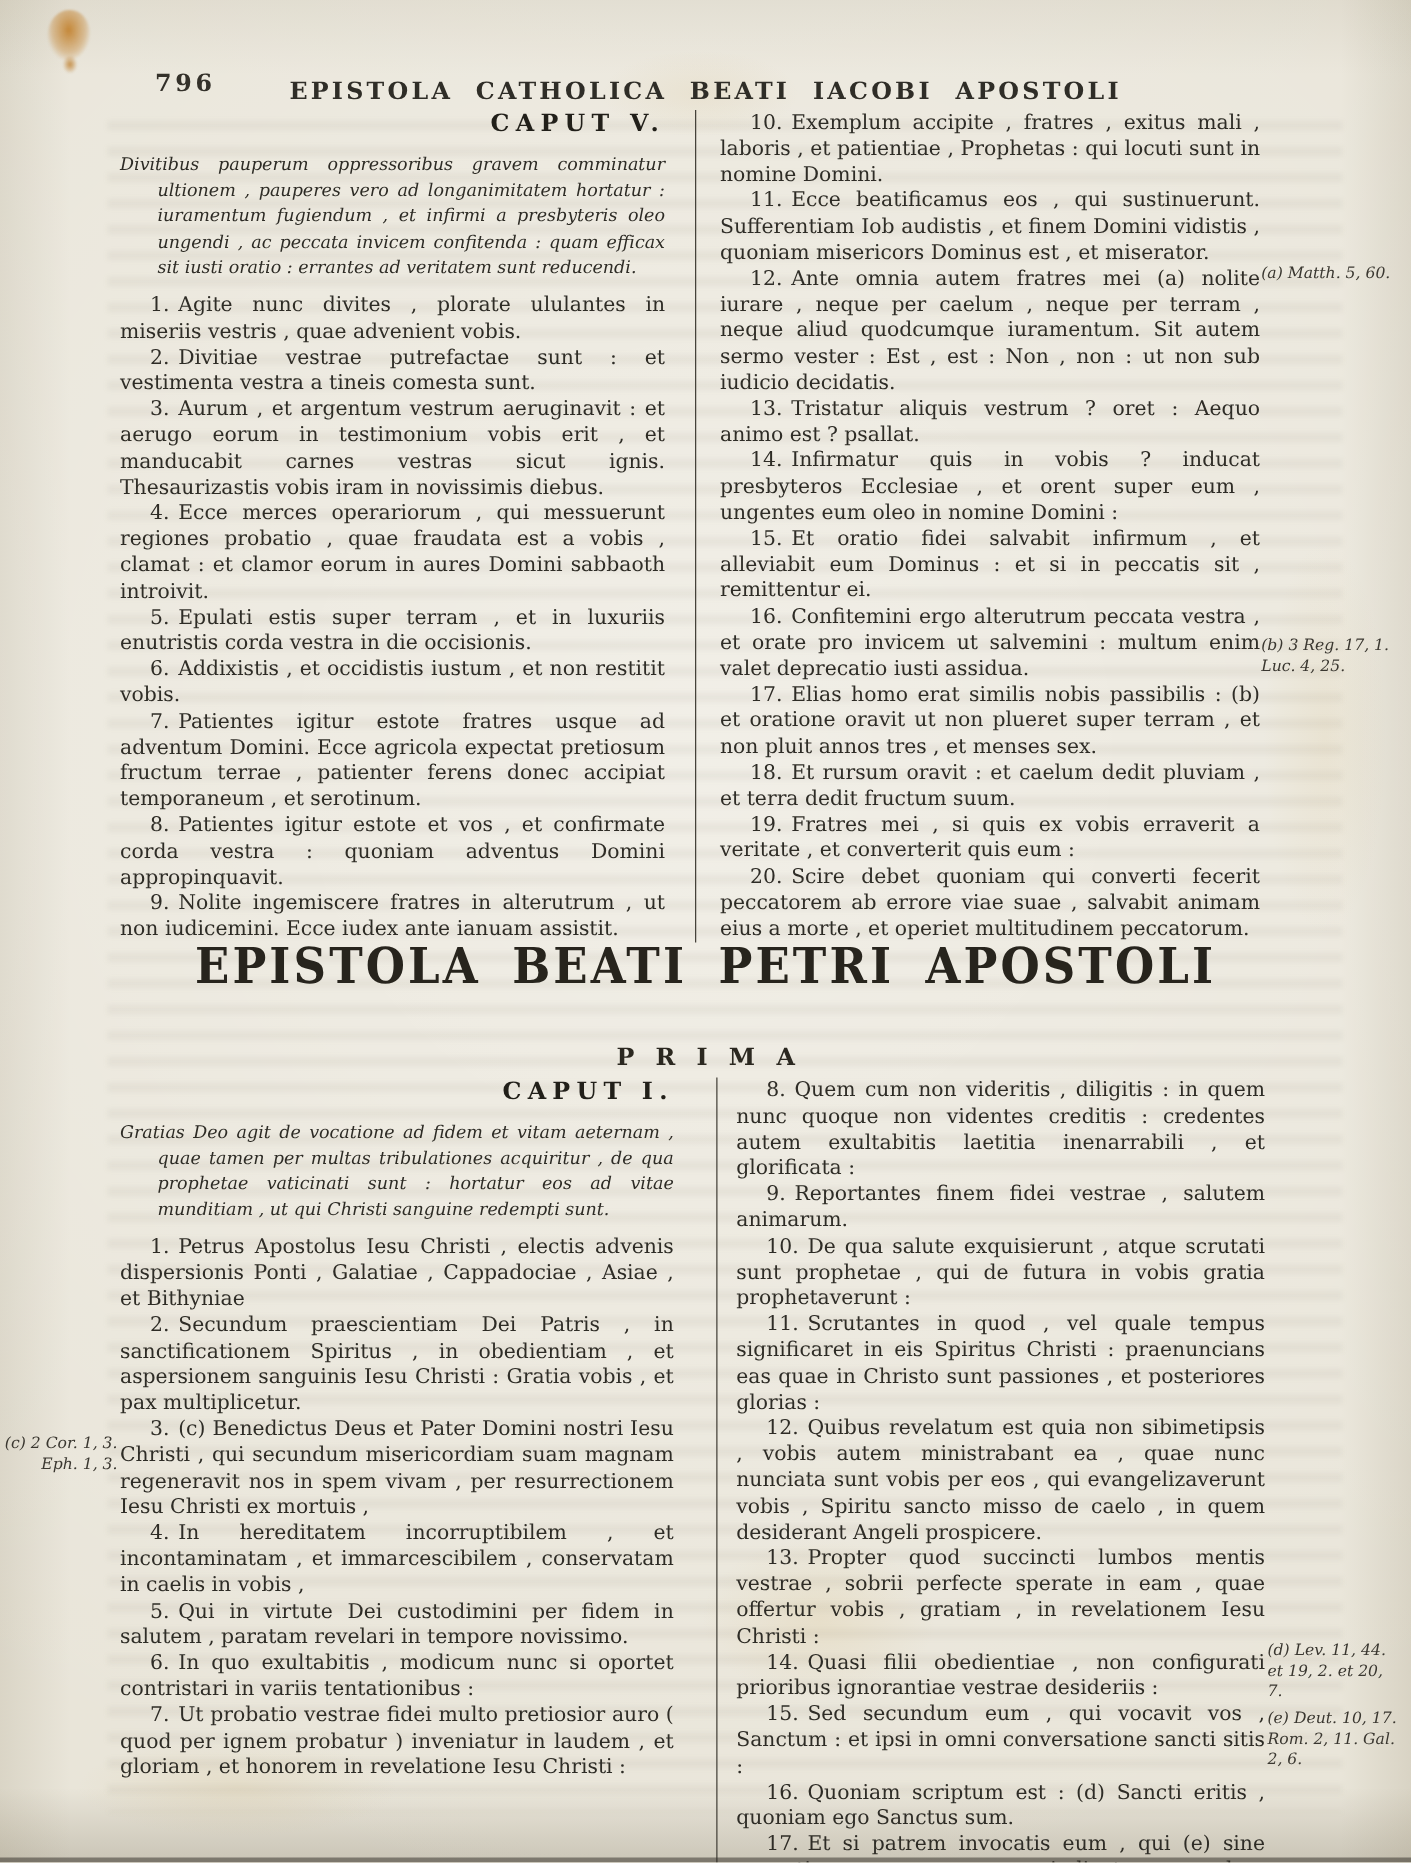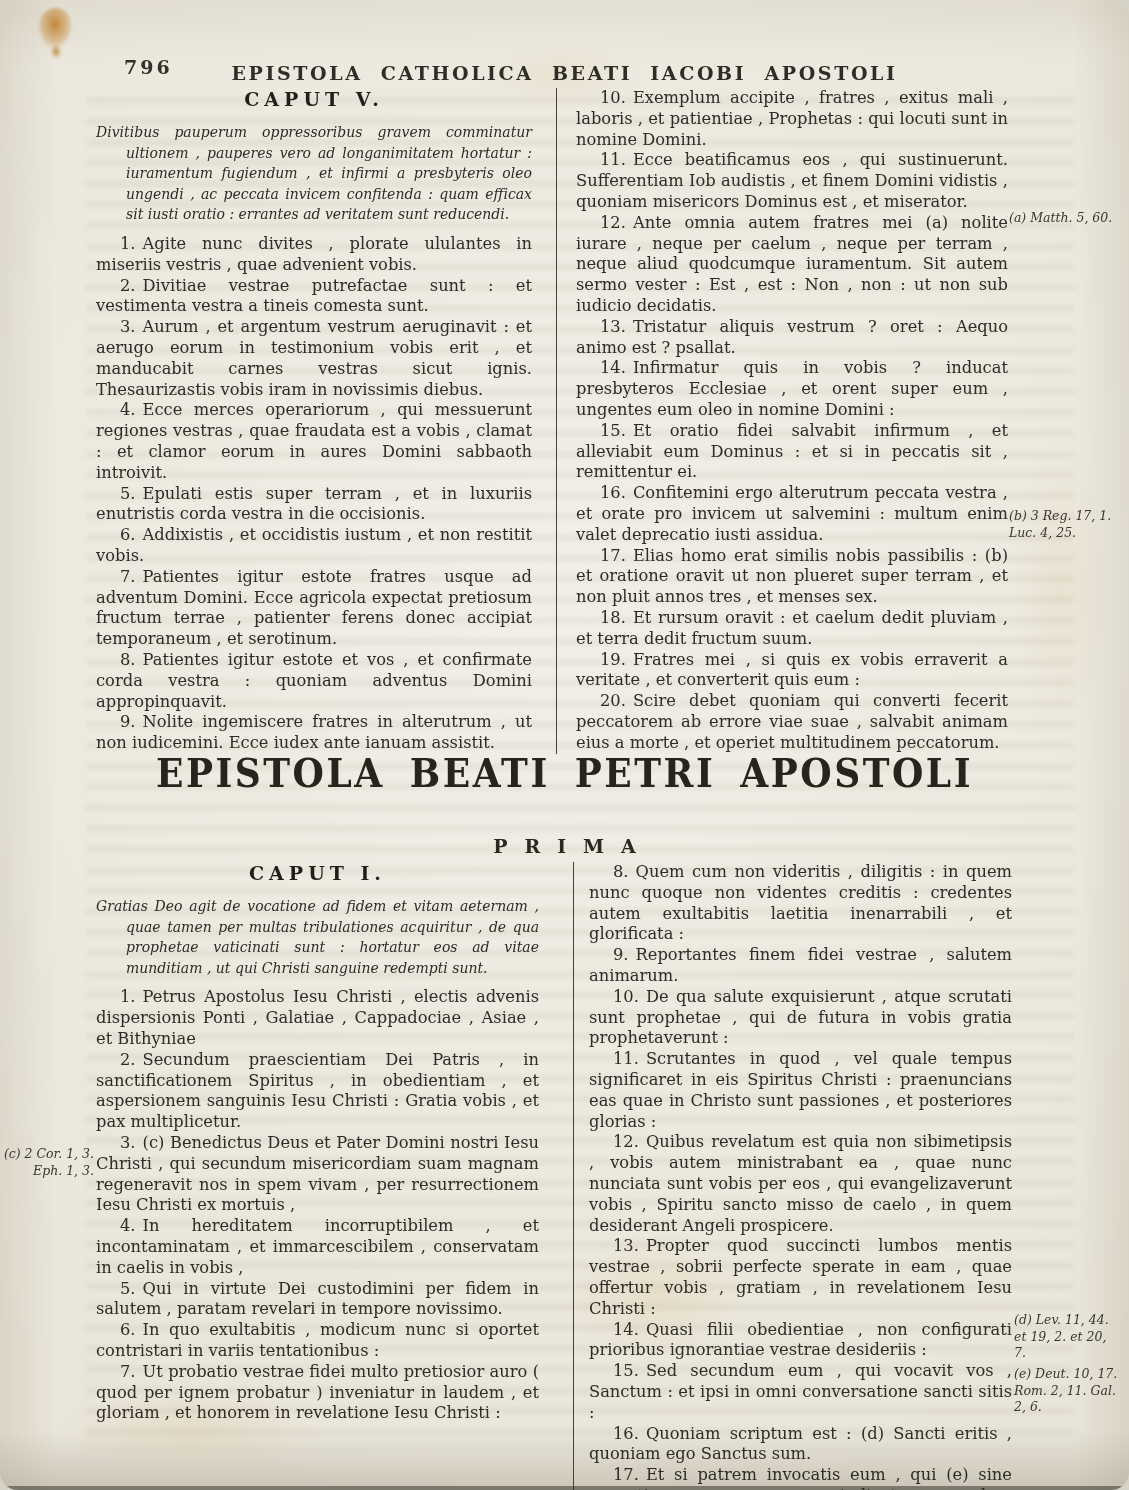--- a/index.html
+++ b/index.html
@@ -7,21 +7,20 @@
     position:relative;
     width:1129px;height:1490px;
     overflow:hidden;
     font-family:"DejaVu Serif","Liberation Serif",serif;
     color:#2e2c26;
     background:
       radial-gradient(120% 90% at 50% 40%, rgba(255,255,255,0.38), rgba(255,255,255,0) 70%),
       linear-gradient(to right, rgba(158,148,122,0.20), rgba(158,148,122,0) 5%, rgba(158,148,122,0) 95%, rgba(158,148,122,0.22)),
       linear-gradient(to bottom, rgba(158,148,122,0.14), rgba(158,148,122,0) 4%, rgba(158,148,122,0) 96%, rgba(120,112,90,0.28)),
       #e9e5d9;
-    border-radius: 18px;
   }
   .ghost{
     position:absolute;top:90px;left:86px;right:55px;bottom:40px;
     background:repeating-linear-gradient(to bottom,
       rgba(255,255,255,0) 0 7px, rgba(118,110,90,0.065) 7px 14px, rgba(255,255,255,0) 14px 20.8px);
     filter:blur(2.2px);
     z-index:0;
   }
   .scan-edge{position:absolute;left:0;right:0;bottom:0;height:4px;background:rgba(45,42,35,0.5);z-index:3;}
   .stain{
@@ -52,21 +51,21 @@
 
   .cols{position:absolute;display:flex;z-index:1;}
   .upper{top:88px;left:96px;width:912px;}
   .lower{top:862px;left:96px;width:916px;}
   .upper .col-l{width:460px;box-sizing:border-box;padding-right:24px;}
   .upper .col-r{width:452px;box-sizing:border-box;padding-left:19px;border-left:1.6px solid #45423a;}
   .lower .col-l{width:477px;box-sizing:border-box;padding-right:34px;}
   .lower .col-r{width:439px;box-sizing:border-box;padding-left:15px;border-left:1.6px solid #45423a;}
 
   .caput{
-    text-align:center;font-size:19px;font-weight:bold;letter-spacing:5px;
+    text-align:right;font-size:19px;font-weight:bold;letter-spacing:5px;
     color:#211f19;margin:0 0 12px 0;
   }
   .summary{
     font-style:italic;font-size:14px;line-height:20.6px;
     text-align:justify;margin:0 0 9px 0;
     padding-left:30px;text-indent:-30px;color:#2d2b25;
   }
   .verse{
     margin:0;text-indent:24px;text-align:justify;
     font-size:16.3px;line-height:20.8px;color:#2e2c26;
@@ -107,21 +106,21 @@
   <div class="page-number">796</div>
   <div class="running-title">EPISTOLA CATHOLICA BEATI IACOBI APOSTOLI</div>
 
   <section class="cols upper">
     <div class="col-l">
       <h2 class="caput">CAPUT V.</h2>
       <p class="summary">Divitibus pauperum oppressoribus gravem comminatur ultionem , pauperes vero ad longanimitatem hortatur : iuramentum fugiendum , et infirmi a presbyteris oleo ungendi , ac peccata invicem confitenda : quam efficax sit iusti oratio : errantes ad veritatem sunt reducendi.</p>
       <p class="verse"><span class="vn">1.</span><span>Agite nunc divites , plorate ululantes in miseriis vestris , quae advenient vobis.</span></p>
       <p class="verse"><span class="vn">2.</span><span>Divitiae vestrae putrefactae sunt : et vestimenta vestra a tineis comesta sunt.</span></p>
       <p class="verse"><span class="vn">3.</span><span>Aurum , et argentum vestrum aeruginavit : et aerugo eorum in testimonium vobis erit , et manducabit carnes vestras sicut ignis. Thesaurizastis vobis iram in novissimis diebus.</span></p>
-      <p class="verse"><span class="vn">4.</span><span>Ecce merces operariorum , qui messuerunt regiones vestras , quae fraudata est a vobis , clamat : et clamor eorum in aures Domini sabbaoth introivit.</span></p>
+      <p class="verse"><span class="vn">4.</span><span>Ecce merces operariorum , qui messuerunt regiones probatio , quae fraudata est a vobis , clamat : et clamor eorum in aures Domini sabbaoth introivit.</span></p>
       <p class="verse"><span class="vn">5.</span><span>Epulati estis super terram , et in luxuriis enutristis corda vestra in die occisionis.</span></p>
       <p class="verse"><span class="vn">6.</span><span>Addixistis , et occidistis iustum , et non restitit vobis.</span></p>
       <p class="verse"><span class="vn">7.</span><span>Patientes igitur estote fratres usque ad adventum Domini. Ecce agricola expectat pretiosum fructum terrae , patienter ferens donec accipiat temporaneum , et serotinum.</span></p>
       <p class="verse"><span class="vn">8.</span><span>Patientes igitur estote et vos , et confirmate corda vestra : quoniam adventus Domini appropinquavit.</span></p>
       <p class="verse"><span class="vn">9.</span><span>Nolite ingemiscere fratres in alterutrum , ut non iudicemini. Ecce iudex ante ianuam assistit.</span></p>
     </div>
     <div class="col-r">
       <p class="verse"><span class="vn">10.</span><span>Exemplum accipite , fratres , exitus mali , laboris , et patientiae , Prophetas : qui locuti sunt in nomine Domini.</span></p>
       <p class="verse"><span class="vn">11.</span><span>Ecce beatificamus eos , qui sustinuerunt. Sufferentiam Iob audistis , et finem Domini vidistis , quoniam misericors Dominus est , et miserator.</span></p>
       <p class="verse"><span class="vn">12.</span><span>Ante omnia autem fratres mei (a) nolite iurare , neque per caelum , neque per terram , neque aliud quodcumque iuramentum. Sit autem sermo vester : Est , est : Non , non : ut non sub iudicio decidatis.</span></p>

